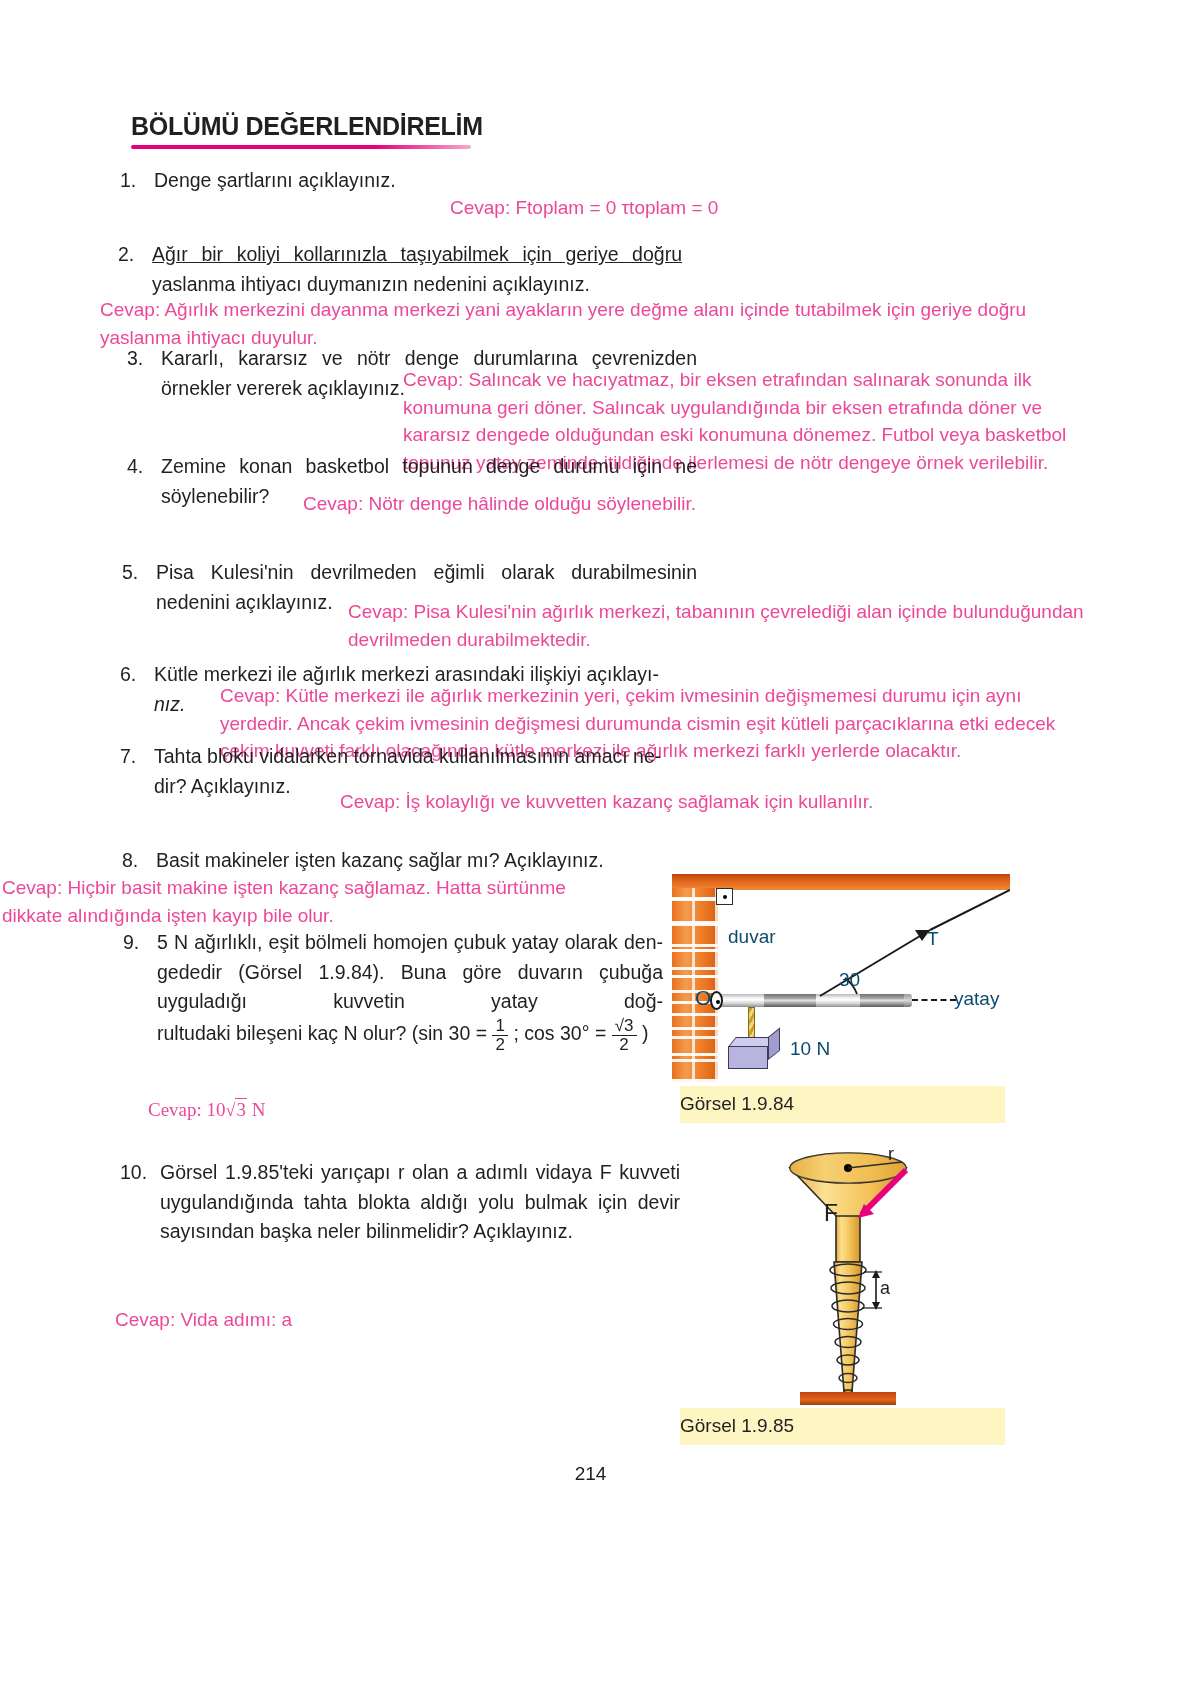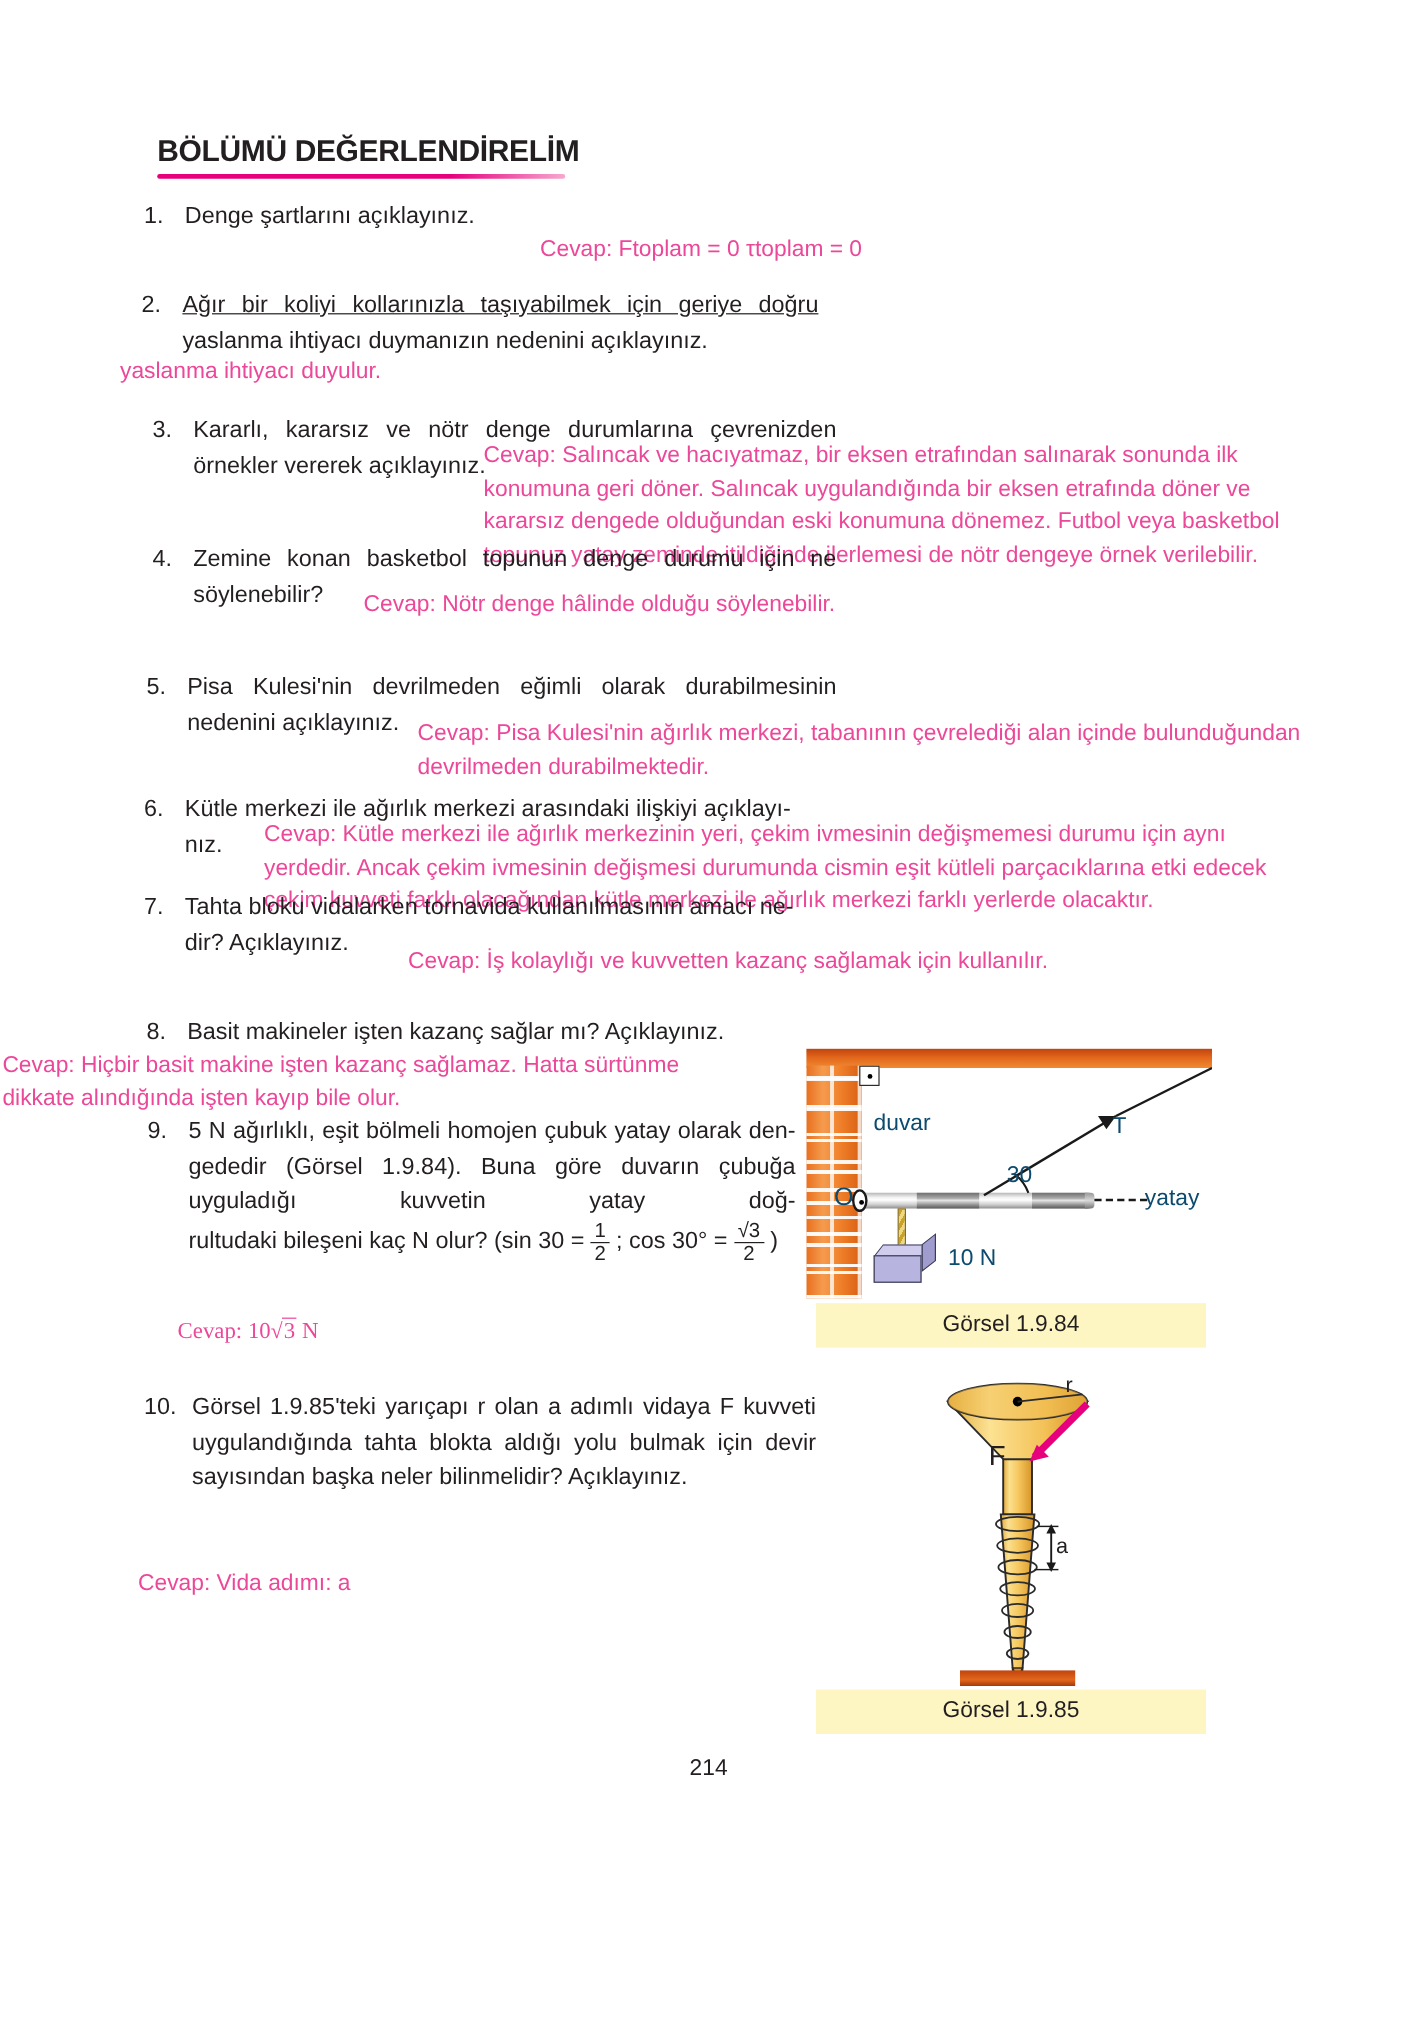--- a/index.html
+++ b/index.html
@@ -152,21 +152,21 @@
     position: absolute; left: 240px; top: 125px; width: 44px; height: 0;
     border-top: 2.5px dashed #1a1a1a;
   }
 
   
   .caption {
     position: absolute;
     background: #fdf6c3;
     color: #231f20;
     font-size: 19px;
-    text-align: center;
+    text-align: left;
     padding: 7px 0 8px 0;
   }
 
   
   .fig85 { position: absolute; left: 770px; top: 1140px; width: 190px; height: 270px; }
 
   
   .pageno {
     position: absolute; left: 0; top: 1463px; width: 1181px;
     text-align: center; font-size: 19px; color: #231f20;
@@ -200,20 +200,21 @@
   <div class="ans" style="left:450px; top:194px; width:420px;">Cevap: Ftoplam = 0 τtoplam = 0</div>
 
   <div class="q just" style="left:118px; top:240px; width:564px;">
     <span class="num">2.</span>
     <div class="body">
       <span style="text-align:justify; text-align-last:justify;text-decoration:underline;">Ağır bir koliyi kollarınızla taşıyabilmek için geriye doğru</span>
       <span>yaslanma ihtiyacı duymanızın nedenini  açıklayınız.</span>
     </div>
   </div>
   <div class="ans" style="left:100px; top:296px; width:1000px;">
+    <div>Cevap: Ağırlık merkezini dayanma merkezi yani ayakların yere değme alanı içinde tutabilmek için geriye doğru</div>
     <div>yaslanma ihtiyacı duyulur.</div>
   </div>
 
   <div class="q just" style="left:127px; top:344px; width:570px;">
     <span class="num">3.</span>
     <div class="body">
       <span style="text-align:justify; text-align-last:justify; width:460px;">Kararlı, kararsız ve nötr denge durumlarına çevrenizden</span>
       <span>örnekler vererek açıklayınız.</span>
     </div>
   </div>
@@ -242,21 +243,21 @@
   </div>
   <div class="ans" style="left:348px; top:598px; width:740px;">
     <div>Cevap: Pisa Kulesi'nin ağırlık merkezi, tabanının çevrelediği alan içinde bulunduğundan</div>
     <div>devrilmeden durabilmektedir.</div>
   </div>
 
   <div class="q" style="left:120px; top:660px; width:575px;">
     <span class="num">6.</span>
     <div class="body">
       <span style="display:block;">Kütle merkezi ile ağırlık merkezi arasındaki ilişkiyi açıklayı-</span>
-      <span style="display:block;">nız.</span>
+      <span style="display:block;font-style:italic;">nız.</span>
     </div>
   </div>
   <div class="ans" style="left:220px; top:682px; width:875px;">
     <div>Cevap: Kütle merkezi ile ağırlık merkezinin yeri, çekim ivmesinin değişmemesi durumu için aynı</div>
     <div>yerdedir. Ancak çekim ivmesinin değişmesi durumunda cismin eşit kütleli parçacıklarına etki edecek</div>
     <div>çekim kuvveti farklı olacağından kütle merkezi ile ağırlık merkezi farklı yerlerde olacaktır.</div>
   </div>
 
   <div class="q" style="left:120px; top:742px; width:580px;">
     <span class="num">7.</span>

